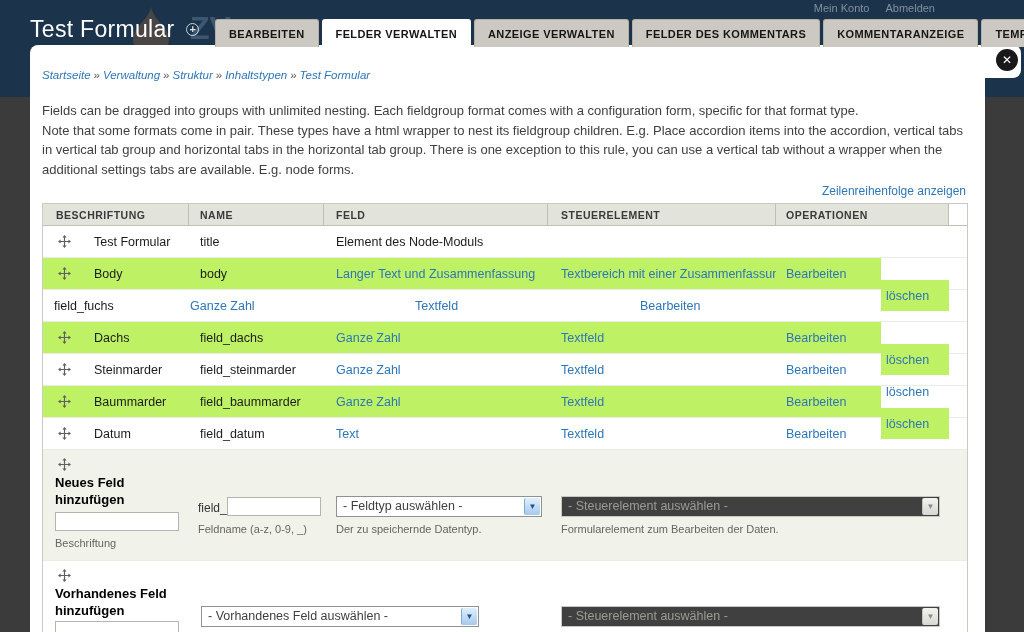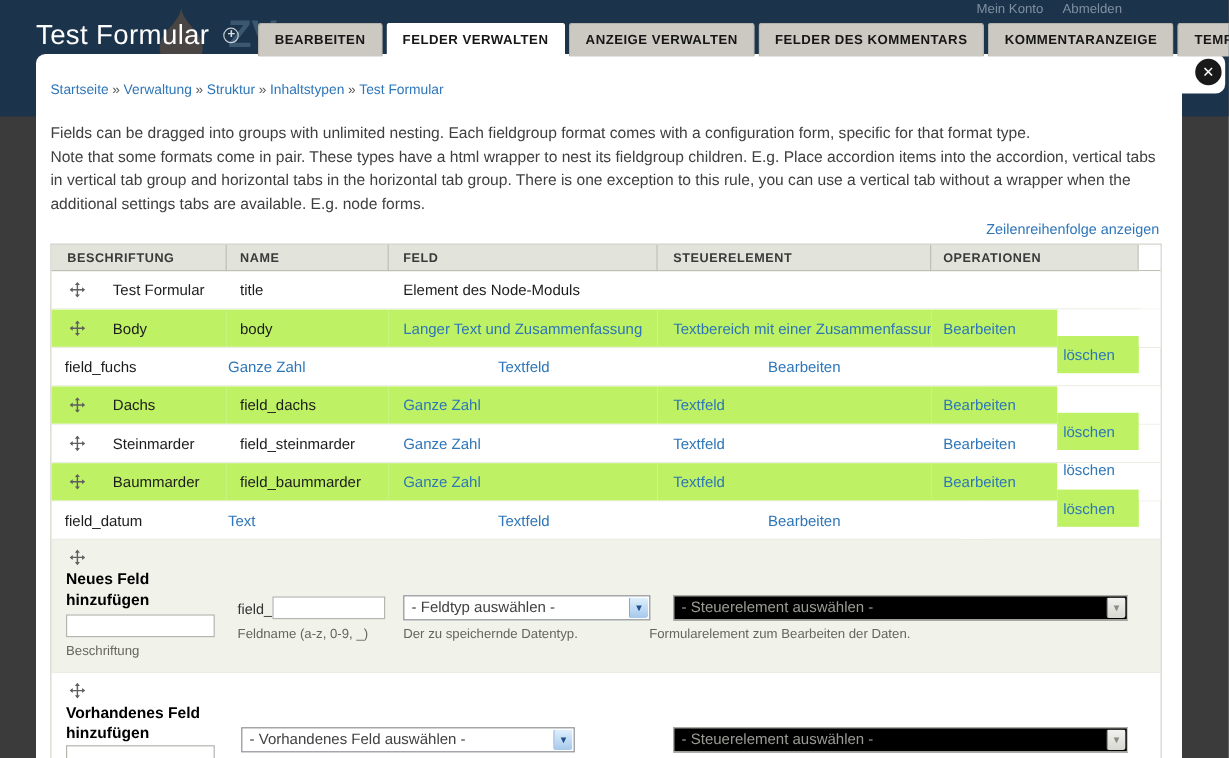--- a/index.html
+++ b/index.html
@@ -20,21 +20,21 @@
   .tab { height:28px; line-height:28px; padding:0 13px; background:#ccc9c3; color:#161616; font-size:11px; font-weight:bold; letter-spacing:.4px; border-radius:3px 3px 0 0; white-space:nowrap; cursor:pointer; border:1px solid #b3b1aa; border-bottom:none; }
   .tab.active { background:#ffffff; border-color:#ffffff; }
 
   
   .panel { position:absolute; left:30px; top:45px; width:955px; height:587px; background:#fff; border-radius:8px 0 0 0; z-index:4; overflow:hidden; }
   .panel-ear { position:absolute; left:985px; top:45px; width:36px; height:33px; background:#fff; border-radius:0 8px 8px 0; z-index:4; }
   .close-btn { position:absolute; left:996px; top:49px; width:22px; height:22px; border-radius:50%; background:#191919; color:#fff; font-size:12px; font-weight:bold; text-align:center; line-height:22px; z-index:7; cursor:pointer; }
 
   
   .breadcrumb { position:absolute; left:12px; top:24px; font-size:11.5px; color:#444; }
-  .breadcrumb a { color:#2e76b8; text-decoration:none; cursor:pointer; }
+  .breadcrumb a { color:#2e76b8; text-decoration:none; cursor:pointer;font-style:italic; }
   .breadcrumb .sep { color:#555; padding:0 3px; }
   .description { position:absolute; left:12px; top:56px; width:932px; font-size:13px; line-height:19.5px; color:#3f3f3f; }
   .row-weights-link { position:absolute; top:139px; right:19px; font-size:12px; color:#2e76b8; text-decoration:none; cursor:pointer; }
 
   
   .ftable { position:absolute; left:12px; top:158px; width:926px; border:1px solid #c9cac1; background:#fff; }
   .thead { display:flex; height:22px; background:#e2e3db; }
   .th { font-size:10.5px; font-weight:bold; letter-spacing:.5px; color:#3a3a3a; line-height:22px; border-right:1px solid #bec0b6; border-bottom:1px solid #bec0b6; white-space:nowrap; overflow:hidden; }
   .th:last-child { border-right:none; }
   .th-spacer { background:#fff; }
@@ -63,21 +63,21 @@
   .row-new { height:111px; }
   .row-existing { height:120px; }
   .add-drag { position:absolute; left:15px; top:8px; }
   .add-title { position:absolute; left:12px; top:24px; width:118px; font-size:13px; font-weight:bold; color:#000; line-height:17px; }
   .helper { position:absolute; font-size:11px; color:#66665e; }
   .tinput { position:absolute; height:19px; border:1px solid #b5b5b0; background:#fff; font-size:12px; padding:0 4px; color:#333; font-family:inherit; }
   .prefix-label { position:absolute; font-size:12px; color:#333; }
   .sel { position:absolute; height:21px; border:1px solid #8e9196; background:#fff; font-size:12.5px; color:#3f3f3f; line-height:19px; padding-left:6px; cursor:pointer; white-space:nowrap; overflow:hidden; }
   .sel .arrow { position:absolute; right:1px; top:1px; bottom:1px; width:16px; background:linear-gradient(#dff0fc,#a6c8ec); border-left:1px solid #7fa9d6; border-radius:2px; text-align:center; }
   .sel .arrow span { font-size:8px; color:#1e4f8f; line-height:18px; display:block; }
-  .sel.disabled { border-color:#c9c9c2; background:#000000; color:#9b9b94; cursor:default; }
+  .sel.disabled { border-color:#c9c9c2; background:#404040; color:#9b9b94; cursor:default; }
   .sel.disabled .arrow { background:linear-gradient(#f2f2ef,#d8d8d2); border-left:1px solid #c4c4be; }
   .sel.disabled .arrow span { color:#8a8a86; }
 </style>
 </head>
 <body>
 
 <div class="site-header"></div>
 
 <svg class="watermark-drop" width="46" height="52" viewBox="0 0 46 52">
   <path d="M23 0 C23 14 5 21 5 35 a18 16 0 0 0 36 0 C41 21 23 14 23 0 Z" fill="#6e5340"></path>
@@ -269,20 +269,29 @@
     <div class="c c5">
             <a>Bearbeiten</a>
           </div>
     <div class="c c6">
             <a>löschen</a>
           </div>
     <div class="c c7"></div>
   </div>
 
   <div class="trow">
+    <div class="c c1">
+      <span class="drag">
+              <svg width="13" height="13" viewBox="0 0 13 13">
+                <path d="M6.5 2 V11 M2 6.5 H11" stroke="#5f5f5f" stroke-width="1.2" fill="none"></path>
+                <path d="M6.5 0 L4.4 2.6 H8.6 Z M6.5 13 L4.4 10.4 H8.6 Z M0 6.5 L2.6 4.4 V8.6 Z M13 6.5 L10.4 4.4 V8.6 Z" fill="#5f5f5f"></path>
+              </svg>
+            </span>
+      <span class="lbl">Datum</span>
+    </div>
     <div class="c c2">field_datum</div>
     <div class="c c3">
             <a>Text</a>
           </div>
     <div class="c c4">
             <a>Textfeld</a>
           </div>
     <div class="c c5">
             <a>Bearbeiten</a>
           </div>
@@ -312,21 +321,21 @@
             <span>▼</span>
           </span>
       </div>
       <div class="helper" style="left:293px; top:73px;">Der zu speichernde Datentyp.</div>
       <div class="sel disabled" style="left:518px; top:46px; width:379px;">
         <span>- Steuerelement auswählen -</span>
         <span class="arrow">
             <span>▼</span>
           </span>
       </div>
-      <div class="helper" style="left:498px; top:73px;">Formularelement zum Bearbeiten der Daten.</div>
+      <div class="helper" style="left:518px; top:73px;">Formularelement zum Bearbeiten der Daten.</div>
     </div>
 
     <div class="add-row plainbg row-existing">
       <span class="drag add-drag">
           <svg width="13" height="13" viewBox="0 0 13 13">
             <path d="M6.5 2 V11 M2 6.5 H11" stroke="#5f5f5f" stroke-width="1.2" fill="none"></path>
             <path d="M6.5 0 L4.4 2.6 H8.6 Z M6.5 13 L4.4 10.4 H8.6 Z M0 6.5 L2.6 4.4 V8.6 Z M13 6.5 L10.4 4.4 V8.6 Z" fill="#5f5f5f"></path>
           </svg>
         </span>
       <div class="add-title">Vorhandenes Feld hinzufügen</div>

